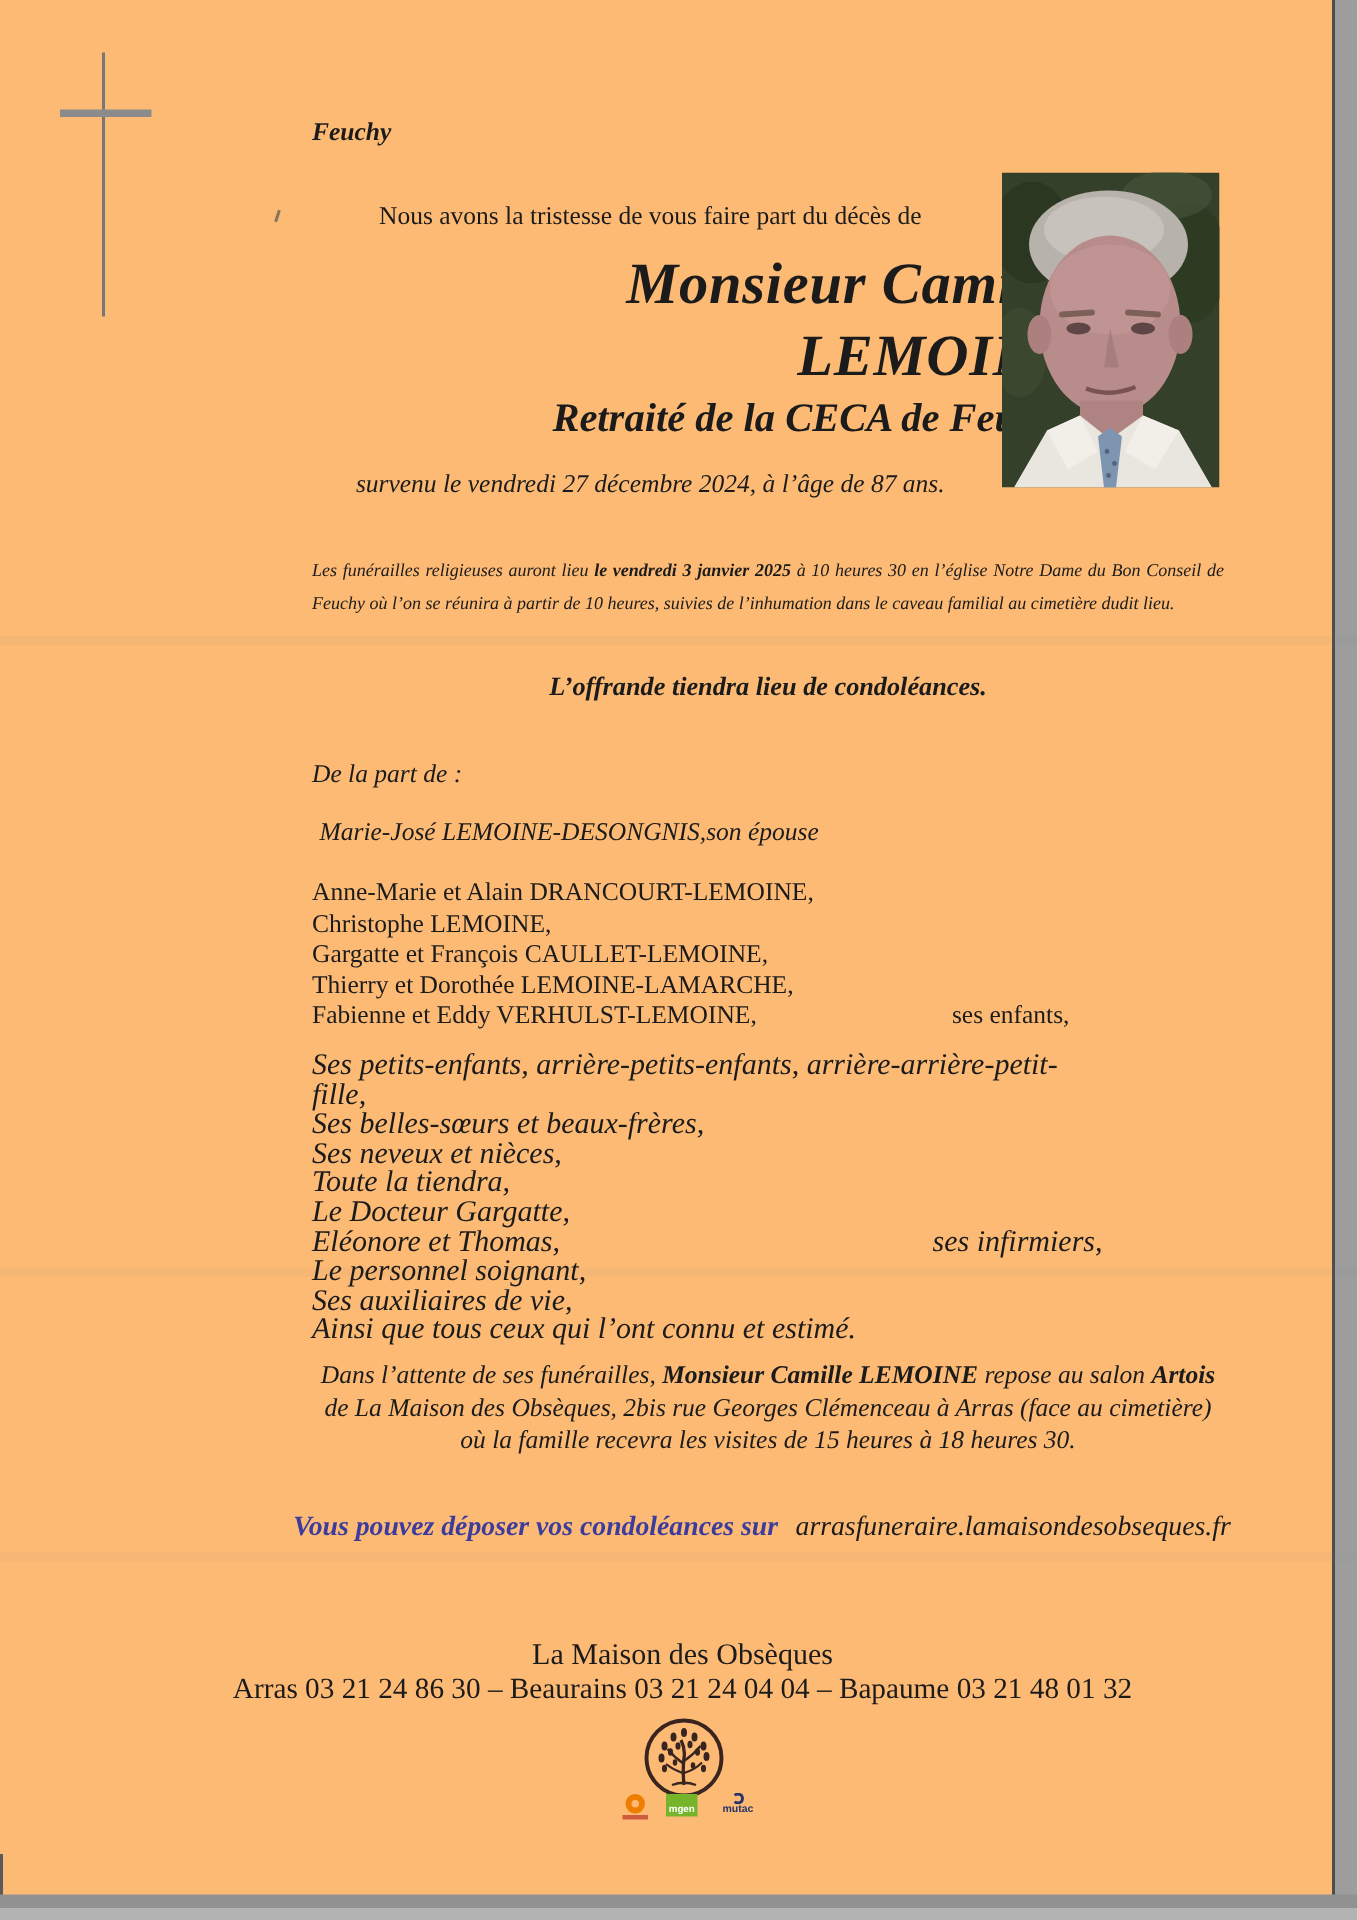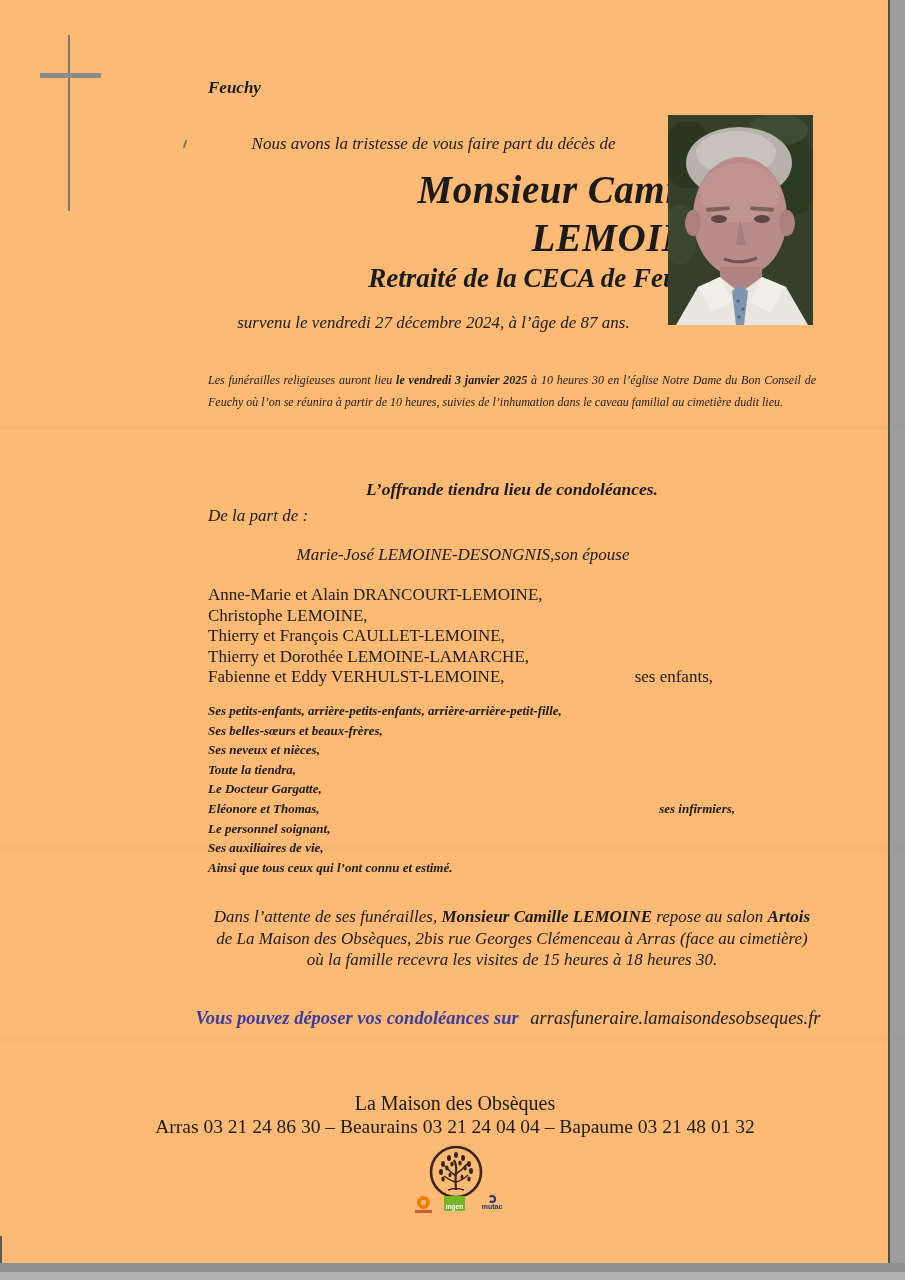--- a/index.html
+++ b/index.html
@@ -18,42 +18,42 @@
 
   
   .cross-v{position:absolute;left:68px;top:35px;width:2px;height:176px;background:#777;}
   .cross-h{position:absolute;left:40px;top:73px;width:61px;height:5px;background:#8b8b8b;}
   .stray-mark{position:absolute;left:184px;top:140px;width:2px;height:8px;background:#555;
     transform:rotate(18deg);opacity:.7;}
   .b{font-weight:bold;}
 
   .region{position:absolute;left:208px;top:78px;font-size:17px;font-weight:bold;font-style:italic;}
   .intro{position:absolute;left:200px;top:134px;width:467px;text-align:center;
-    font-style:italic;font-size:17px;}
+    font-size:17px;}
   .title{position:absolute;left:150px;top:166px;width:567px;text-align:right;
     font-size:39px;font-weight:bold;font-style:italic;line-height:48px;letter-spacing:.5px;}
   .subtitle{position:absolute;left:150px;top:263px;width:567px;text-align:right;
     font-size:27px;font-weight:bold;font-style:italic;}
   .death-line{position:absolute;left:150px;top:313px;width:567px;text-align:center;
     font-size:17px;font-style:italic;}
 
   .photo{position:absolute;left:668px;top:115px;width:145px;height:210px;}
 
   .funeral{position:absolute;left:208px;top:370px;width:608px;font-size:12px;
     font-style:italic;line-height:21.5px;text-align:justify;}
   .offrande{position:absolute;left:208px;top:447px;width:608px;text-align:center;
-    font-size:17.5px;font-weight:bold;font-style:italic;margin-top:32px;}
+    font-size:17.5px;font-weight:bold;font-style:italic;}
 
   .from-heading{position:absolute;left:208px;top:506px;font-size:17px;font-style:italic;}
   .spouse-row{position:absolute;left:213px;top:545px;width:500px;display:flex;
-    justify-content:center;font-size:17px;font-style:italic;}
+    justify-content:flex-start;font-size:17px;font-style:italic;}
   .children{position:absolute;left:208px;top:585px;width:505px;font-size:17px;
     line-height:20.5px;}
-  .others{position:absolute;left:208px;top:701px;width:527px;font-size:13px;
-    font-style:italic;line-height:19.6px;font-weight:bold;}
+  .others{position:absolute;left:208px;top:701px;width:527px;font-size:20px;
+    font-style:italic;line-height:19.6px;}
   .rel-row{display:flex;justify-content:space-between;}
 
   .repose{position:absolute;left:208px;top:906px;width:608px;text-align:center;
     font-size:17px;font-style:italic;line-height:21.5px;}
 
   .condolences{position:absolute;left:158px;top:1008px;width:700px;text-align:center;
     font-size:18.5px;font-style:italic;}
   .condolences .lbl{color:#3c3c9f;font-weight:bold;margin-top:32px;}
   .condolences .url{color:#1b1b1b;margin-left:7px;}
 
@@ -144,21 +144,21 @@
   <div class="from-heading">De la part de :</div>
 
   <div class="spouse-row">
     <span>Marie-José LEMOINE-DESONGNIS,</span>
     <span>son épouse</span>
   </div>
 
   <div class="children">
     <div>Anne-Marie et Alain DRANCOURT-LEMOINE,</div>
     <div>Christophe LEMOINE,</div>
-    <div>Thierry et François CAULLET-LEMOINE,</div>
+    <div>Gargatte et François CAULLET-LEMOINE,</div>
     <div>Thierry et Dorothée LEMOINE-LAMARCHE,</div>
     <div class="rel-row">
       <span>Fabienne et Eddy VERHULST-LEMOINE,</span>
       <span>ses enfants,</span>
     </div>
   </div>
 
   <div class="others">
     <div>Ses petits-enfants, arrière-petits-enfants, arrière-arrière-petit-fille,</div>
     <div>Ses belles-sœurs et beaux-frères,</div>

